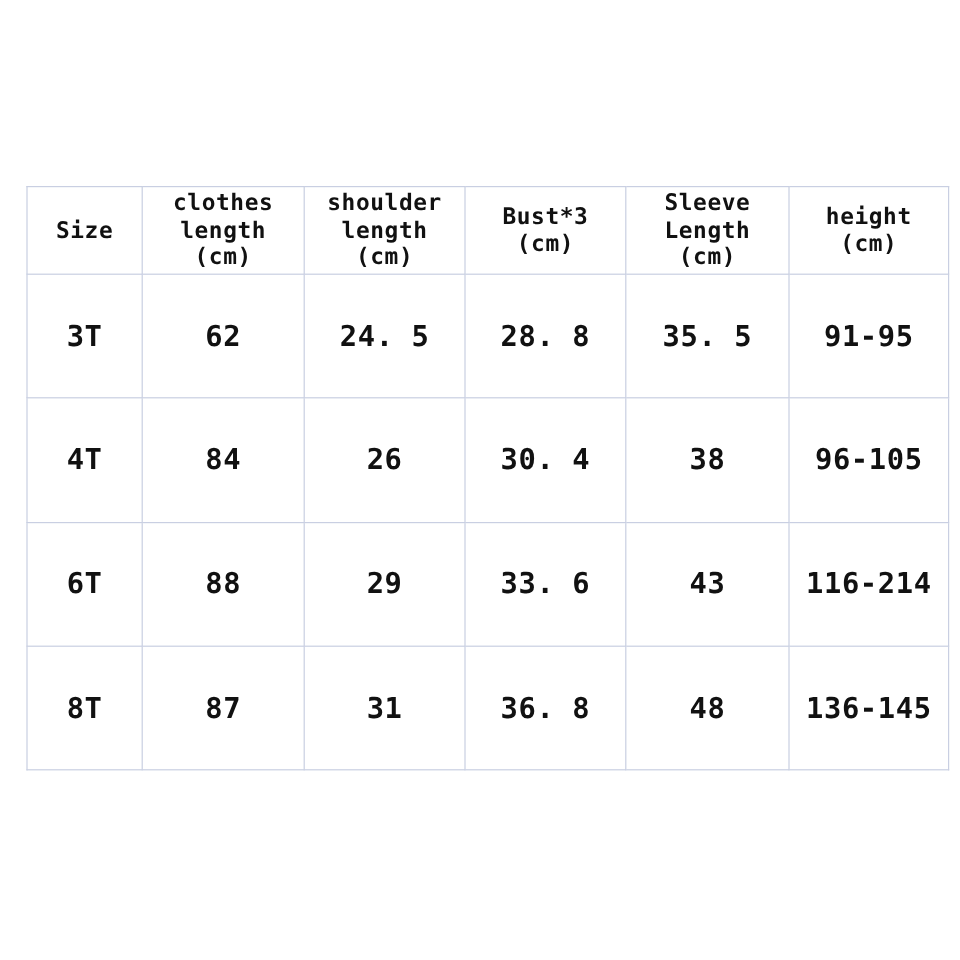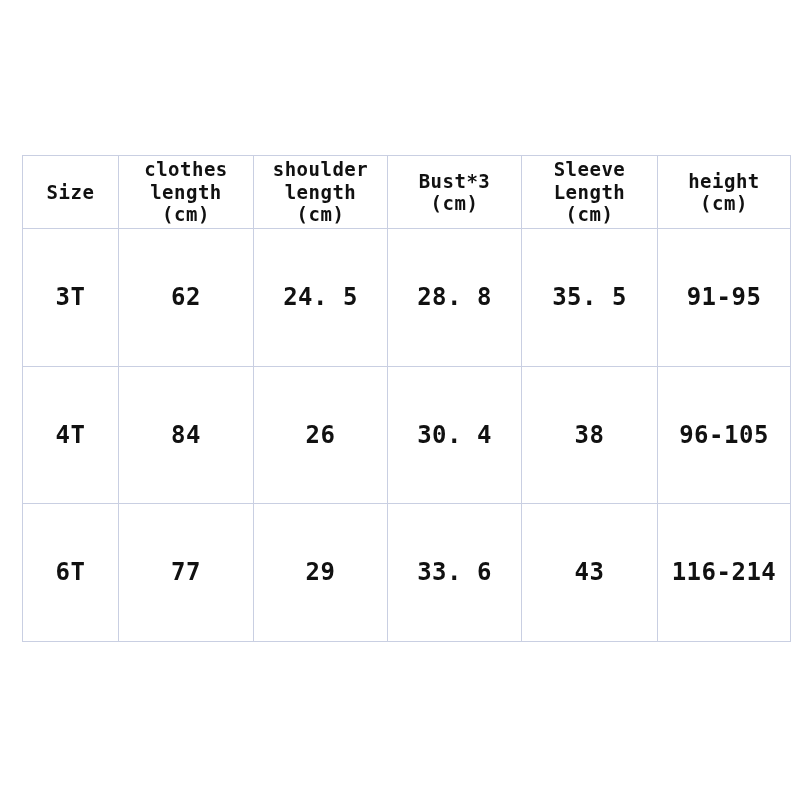--- a/index.html
+++ b/index.html
@@ -126,21 +126,29 @@
       <tr>
         <td>4T</td>
         <td class="dec">84</td>
         <td class="dec">26</td>
         <td class="dec">30. 4</td>
         <td class="dec">38</td>
         <td class="dec">96-105</td>
       </tr>
       <tr>
         <td>6T</td>
-        <td class="dec">77</td>
+        <td class="dec">88</td>
         <td class="dec">29</td>
         <td class="dec">33. 6</td>
         <td class="dec">43</td>
         <td class="dec">116-214</td>
+      </tr>
+      <tr>
+        <td>8T</td>
+        <td class="dec">87</td>
+        <td class="dec">31</td>
+        <td class="dec">36. 8</td>
+        <td class="dec">48</td>
+        <td class="dec">136-145</td>
       </tr>
     </tbody>
   </table>
 </div>
 
 </body></html>

